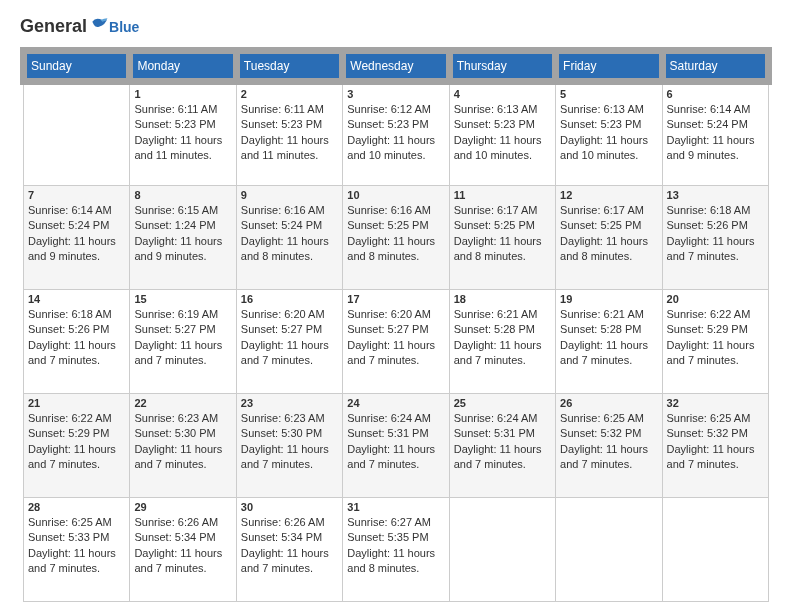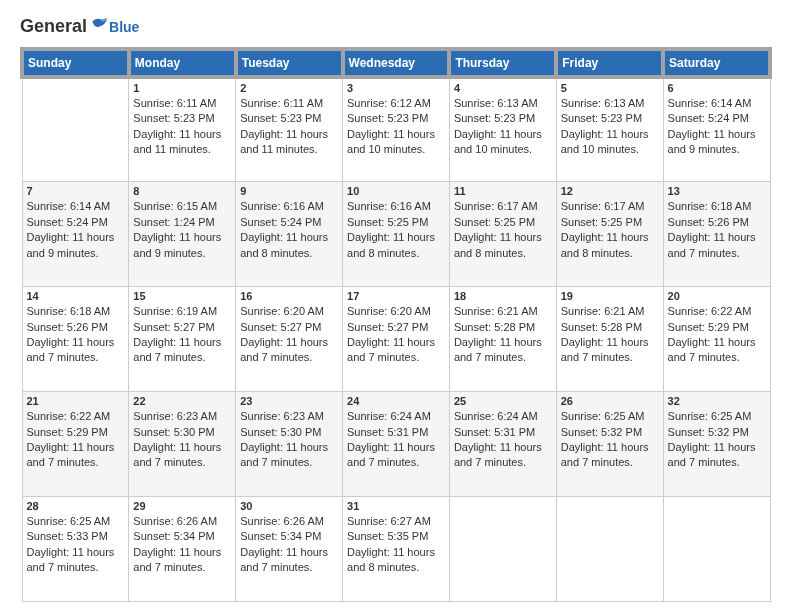--- a/index.html
+++ b/index.html
@@ -65,24 +65,24 @@
     }
     .calendar-table {
       width: 100%;
       border-collapse: collapse;
       flex: 1;
     }
     .calendar-table th {
       background-color: #2a6db5;
       color: #fff;
       font-size: 12px;
-      font-weight: bold;
+      font-weight: normal;
       padding: 5px 4px;
       text-align: left;
-      border: 4px solid #a3a3a3;
+      border: 7px solid #a3a3a3;
     }
     .calendar-table td {
       border: 1px solid #ccc;
       vertical-align: top;
       padding: 3px 4px;
       font-size: 9.5px;
       color: #333;
       width: calc(100% / 7);
       height: 88px;
     }

